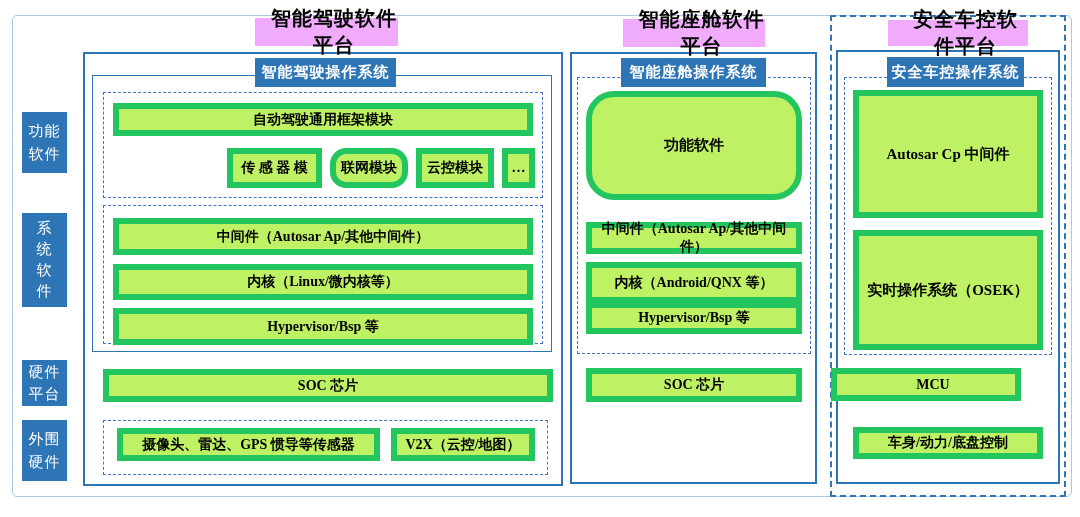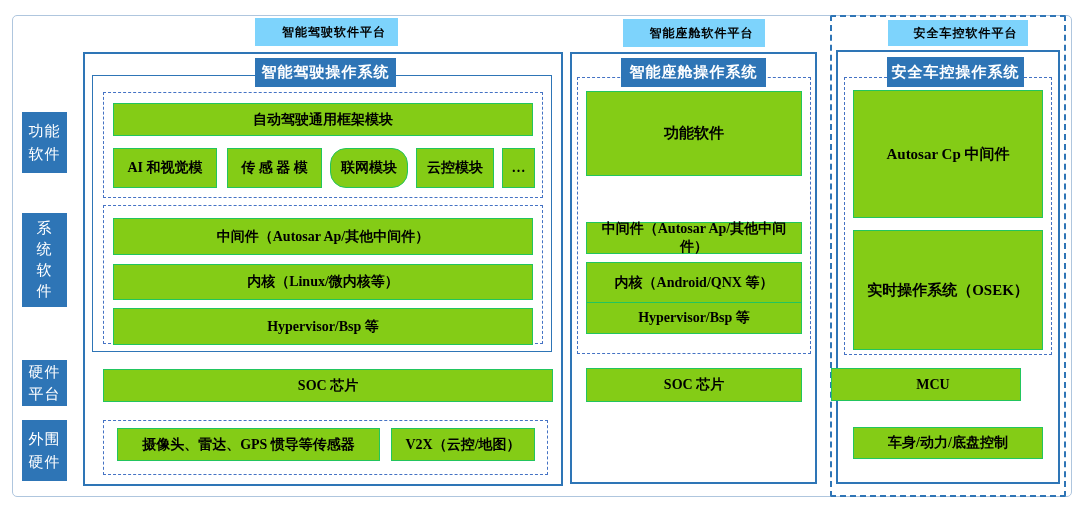--- a/index.html
+++ b/index.html
@@ -10,35 +10,35 @@
   .abs{position:absolute;box-sizing:border-box;}
   .outer-frame{border:1px solid #AFC6DE;border-radius:5px;background:#fff;}
   
   .rail{
     background:#2E75B6;color:#fff;font-weight:normal;font-size:15px;line-height:1.5;
     display:flex;align-items:center;justify-content:center;text-align:center;
     white-space:pre-line;letter-spacing:1px;
   }
   
   .tab{
-    background:#7dd3fc;color:#000;font-weight:bold;font-size:12px;
+    background:#f0abfc;color:#000;font-weight:bold;font-size:20px;
     display:flex;align-items:center;justify-content:center;text-align:center;
     letter-spacing:1px;z-index:4;padding-left:15px;
   }
   .os-tab{
     background:#2E75B6;color:#fff;font-weight:bold;font-size:15px;
     display:flex;align-items:center;justify-content:center;text-align:center;
     letter-spacing:1px;z-index:4;
   }
   .col-box{border:2px solid #2E75B6;background:#fff;}
   .inner-box{border:1px solid #2E75B6;}
   .dashed{border:1.5px dashed #4472C4;}
   .dashed-outer{border:2.5px dashed #2E75B6;border-radius:2px;}
   .item{
-    border:1px solid #22c55e;background:#84cc16;
+    border:6px solid #22c55e;background:#bef264;
     display:flex;align-items:center;justify-content:center;text-align:center;
     font-weight:bold;font-size:14px;color:#000;z-index:2;padding:0 2px;
   }
   .item.big{font-size:15px;}
 </style>
 </head>
 <body>
 
 <div class="canvas">
 
@@ -55,42 +55,41 @@
   <div class="abs rail" style="left:22px;top:420px;width:45px;height:61px;">外围
 硬件</div>
 
   <div class="abs tab" style="left:255px;top:18px;width:143px;height:28px;">智能驾驶软件平台</div>
   <div class="abs col-box" style="left:83px;top:52px;width:480px;height:434px;"></div>
   <div class="abs inner-box" style="left:92px;top:75px;width:460px;height:277px;"></div>
   <div class="abs os-tab" style="left:255px;top:58px;width:141px;height:29px;">智能驾驶操作系统</div>
 
   <div class="abs dashed" style="left:103px;top:92px;width:440px;height:106px;"></div>
   <div class="abs item" style="left:113px;top:103px;width:420px;height:33px;">自动驾驶通用框架模块</div>
-  <div class="abs item" style="left:113px;top:148px;width:104px;height:40px;">AI 和视觉模</div>
   <div class="abs item" style="left:227px;top:148px;width:95px;height:40px;">传 感 器 模</div>
   <div class="abs item" style="left:330px;top:148px;width:78px;height:40px;border-radius:16px;">联网模块</div>
   <div class="abs item" style="left:416px;top:148px;width:78px;height:40px;">云控模块</div>
   <div class="abs item" style="left:502px;top:148px;width:33px;height:40px;">…</div>
 
   <div class="abs dashed" style="left:103px;top:205px;width:440px;height:139px;"></div>
   <div class="abs item" style="left:113px;top:218px;width:420px;height:37px;">中间件（Autosar Ap/其他中间件）</div>
   <div class="abs item" style="left:113px;top:264px;width:420px;height:36px;">内核（Linux/微内核等）</div>
   <div class="abs item" style="left:113px;top:308px;width:420px;height:37px;">Hypervisor/Bsp 等</div>
 
   <div class="abs item" style="left:103px;top:369px;width:450px;height:33px;">SOC 芯片</div>
   <div class="abs dashed" style="left:103px;top:420px;width:445px;height:55px;"></div>
   <div class="abs item" style="left:117px;top:428px;width:263px;height:33px;">摄像头、雷达、GPS 惯导等传感器</div>
   <div class="abs item" style="left:391px;top:428px;width:144px;height:33px;">V2X（云控/地图）</div>
 
   <div class="abs tab" style="left:623px;top:19px;width:142px;height:28px;">智能座舱软件平台</div>
   <div class="abs col-box" style="left:570px;top:52px;width:247px;height:432px;"></div>
   <div class="abs dashed" style="left:577px;top:77px;width:234px;height:277px;"></div>
   <div class="abs os-tab" style="left:621px;top:58px;width:145px;height:29px;">智能座舱操作系统</div>
 
-  <div class="abs item big" style="left:586px;top:91px;width:216px;height:85px;">功能软件</div>
+  <div class="abs item big" style="left:586px;top:91px;width:216px;height:109px;border-radius:28px;">功能软件</div>
   <div class="abs item" style="left:586px;top:222px;width:216px;height:32px;">中间件（Autosar Ap/其他中间件）</div>
   <div class="abs item" style="left:586px;top:262px;width:216px;height:41px;">内核（Android/QNX 等）</div>
   <div class="abs item" style="left:586px;top:302px;width:216px;height:32px;">Hypervisor/Bsp 等</div>
   <div class="abs item" style="left:586px;top:368px;width:216px;height:34px;">SOC 芯片</div>
 
   <div class="abs dashed-outer" style="left:830px;top:15px;width:236px;height:482px;"></div>
   <div class="abs tab" style="left:888px;top:20px;width:140px;height:26px;">安全车控软件平台</div>
   <div class="abs col-box" style="left:836px;top:50px;width:224px;height:434px;"></div>
   <div class="abs dashed" style="left:844px;top:77px;width:208px;height:278px;"></div>
   <div class="abs os-tab" style="left:887px;top:57px;width:137px;height:30px;">安全车控操作系统</div>

